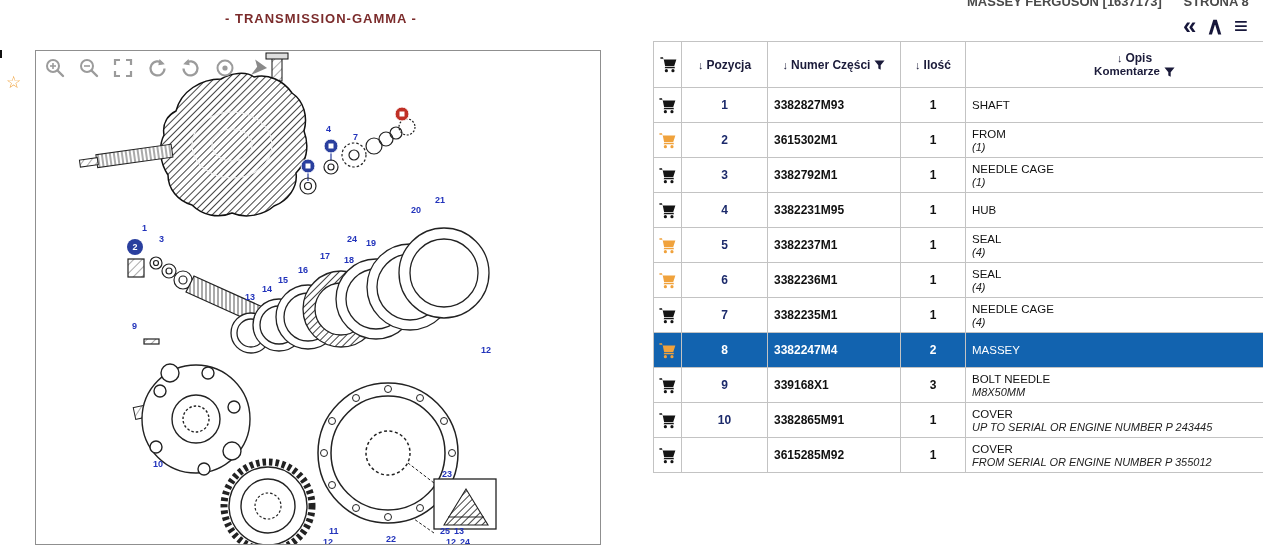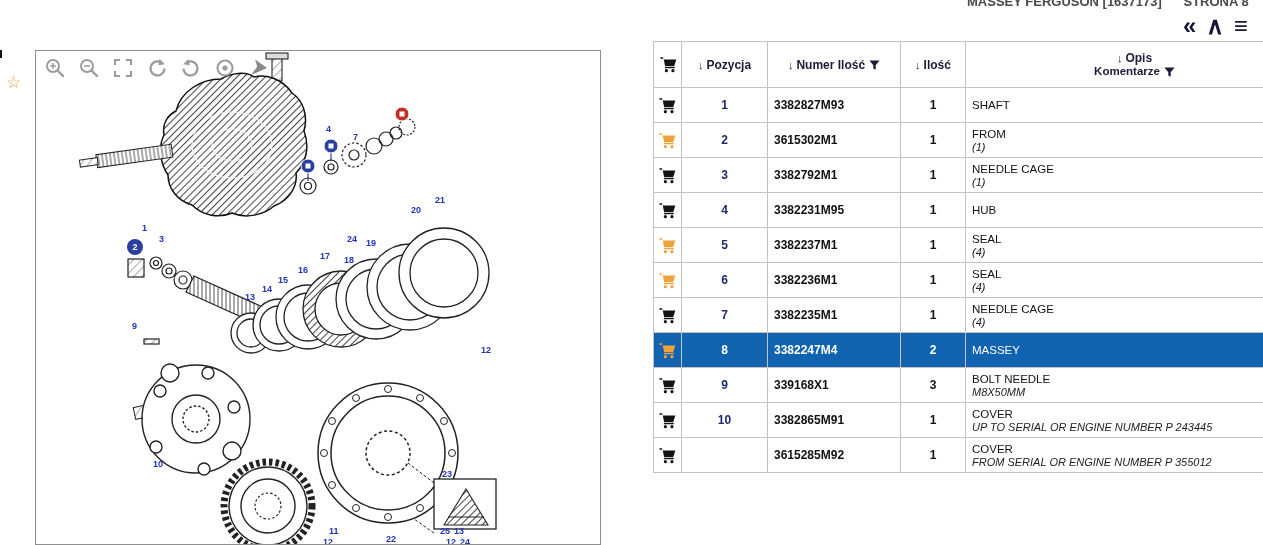--- a/index.html
+++ b/index.html
@@ -66,20 +66,21 @@
     <circle cx="12.2" cy="13.8" r="1.5"></circle>
   </symbol>
   <symbol id="funnel-sym" viewBox="0 0 12 12">
     <path d="M0.5 0.5 h11 L7.3 5.6 v5 L4.7 9.4 v-3.8 z"></path>
   </symbol>
 </svg>
 
 <div class="left-edge-line"></div>
 
 <div class="topbar">
+  <div class="page-title">- TRANSMISSION-GAMMA -</div>
   <div class="catalog-info">
     <span>MASSEY FERGUSON [1637173]</span>
     <span class="page-label">STRONA 8</span>
   </div>
   <div class="top-nav">
     <span>«</span>
     <span>∧</span>
     <span>≡</span>
   </div>
 </div>
@@ -310,21 +311,21 @@
       <tr>
         <th>
           <svg class="cart">
               <use href="#cart-sym"></use>
             </svg>
         </th>
         <th>
           <span class="sort-arrow">↓</span><span>Pozycja</span>
         </th>
         <th>
-          <span class="sort-arrow">↓</span><span>Numer Ilość</span><svg class="funnel" width="11" height="11" viewBox="0 0 12 12" fill="#1b1b3a">
+          <span class="sort-arrow">↓</span><span>Numer Części</span><svg class="funnel" width="11" height="11" viewBox="0 0 12 12" fill="#1b1b3a">
               <use href="#funnel-sym"></use>
             </svg>
         </th>
         <th>
           <span class="sort-arrow">↓</span><span>Ilość</span>
         </th>
         <th>
           <div><span class="sort-arrow">↓</span><span>Opis</span></div>
           <div class="hdr2"><span>Komentarze</span><svg class="funnel" width="11" height="11" viewBox="0 0 12 12" fill="#1b1b3a">
                 <use href="#funnel-sym"></use>

